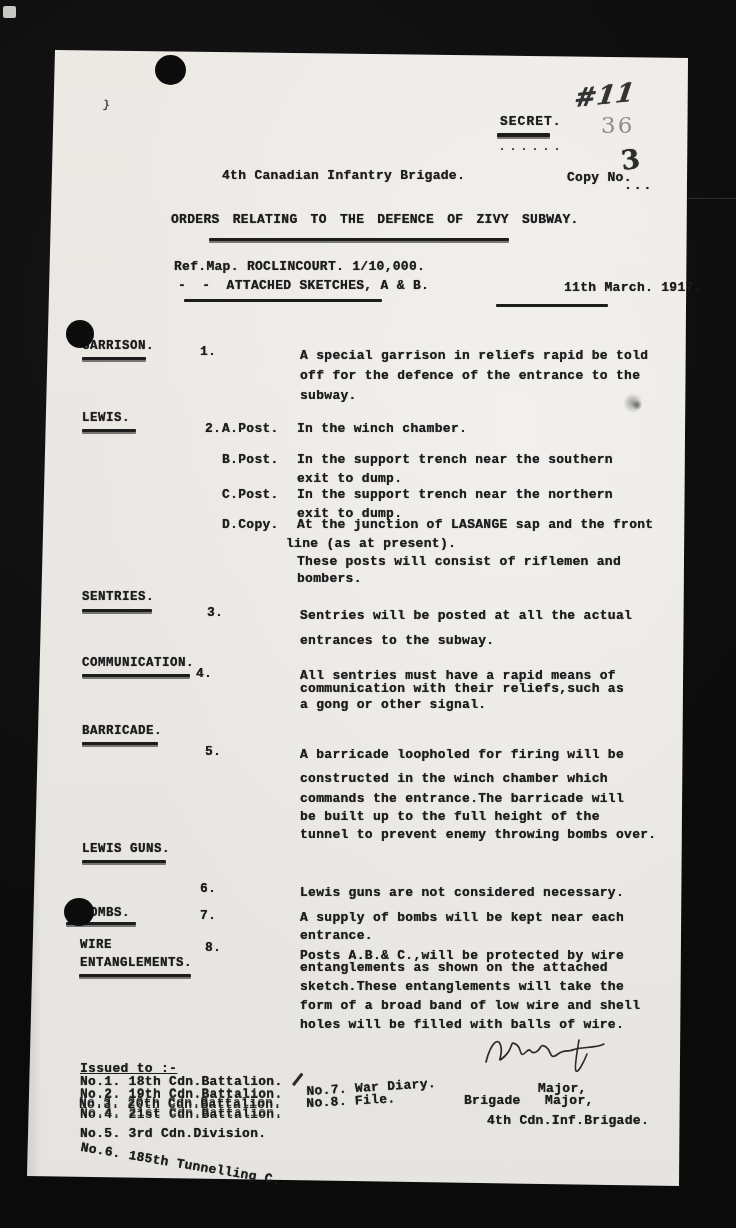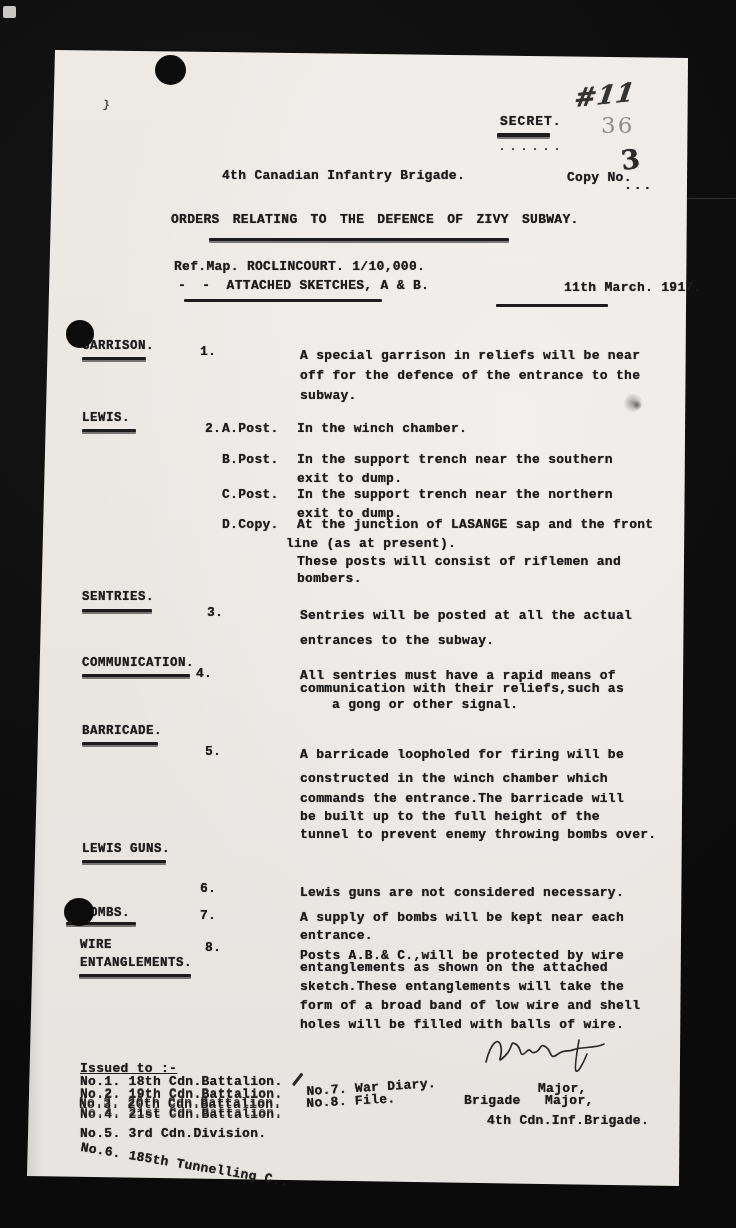--- a/index.html
+++ b/index.html
@@ -55,21 +55,21 @@
 
     <div class="t" style="left:174px;top:259px;">Ref.Map. ROCLINCOURT. 1/10,000.</div>
     <div class="t" style="left:178px;top:278px;">-  -  ATTACHED SKETCHES, A &amp; B.</div>
     <div class="t" style="left:520px;top:280px;margin-left:44px;">11th March. 1917.</div>
     <div class="ul ul1" style="left:184px;top:299px;width:198px;"></div>
     <div class="ul ul1" style="left:496px;top:304px;width:112px;"></div>
 
     <div class="t h" style="left:82px;top:339px;">GARRISON.</div>
     <div class="ul" style="left:82px;top:357px;width:64px;"></div>
     <div class="t" style="left:200px;top:344px;">1.</div>
-    <div class="t" style="left:300px;top:348px;">A special garrison in reliefs will be near</div>
+    <div class="t" style="left:300px;top:348px;">A special garrison in reliefs rapid be told</div>
     <div class="t" style="left:300px;top:368px;">off for the defence of the entrance to the</div>
     <div class="t" style="left:300px;top:388px;">subway.</div>
 
     <div class="t h" style="left:82px;top:411px;">LEWIS.</div>
     <div class="ul" style="left:82px;top:429px;width:54px;"></div>
     <div class="t" style="left:205px;top:421px;">2.</div>
     <div class="t" style="left:222px;top:421px;">A.Post.</div>
     <div class="t" style="left:297px;top:421px;">In the winch chamber.</div>
     <div class="t" style="left:222px;top:452px;">B.Post.</div>
     <div class="t" style="left:297px;top:452px;">In the support trench near the southern</div>
@@ -87,21 +87,21 @@
     <div class="ul" style="left:82px;top:609px;width:70px;"></div>
     <div class="t" style="left:207px;top:605px;">3.</div>
     <div class="t" style="left:300px;top:608px;">Sentries will be posted at all the actual</div>
     <div class="t" style="left:300px;top:633px;">entrances to the subway.</div>
 
     <div class="t h" style="left:82px;top:656px;">COMMUNICATION.</div>
     <div class="ul" style="left:82px;top:674px;width:108px;"></div>
     <div class="t" style="left:196px;top:666px;">4.</div>
     <div class="t" style="left:300px;top:668px;">All sentries must have a rapid means of</div>
     <div class="t" style="left:300px;top:681px;">communication with their reliefs,such as</div>
-    <div class="t" style="left:300px;top:697px;margin-left:32px;">a gong or other signal.</div>
+    <div class="t" style="left:300px;top:697px;">a gong or other signal.</div>
 
     <div class="t h" style="left:82px;top:724px;">BARRICADE.</div>
     <div class="ul" style="left:82px;top:742px;width:76px;"></div>
     <div class="t" style="left:205px;top:744px;">5.</div>
     <div class="t" style="left:300px;top:747px;">A barricade loopholed for firing will be</div>
     <div class="t" style="left:300px;top:771px;">constructed in the winch chamber which</div>
     <div class="t" style="left:300px;top:791px;">commands the entrance.The barricade will</div>
     <div class="t" style="left:300px;top:809px;">be built up to the full height of the</div>
     <div class="t" style="left:300px;top:827px;">tunnel to prevent enemy throwing bombs over.</div>
 

